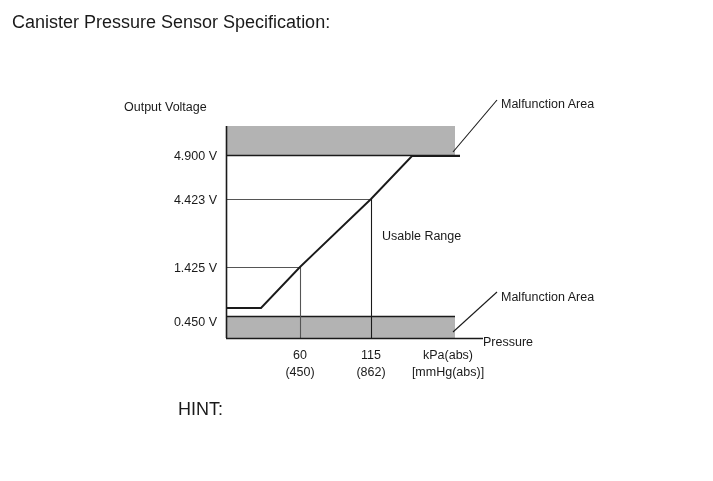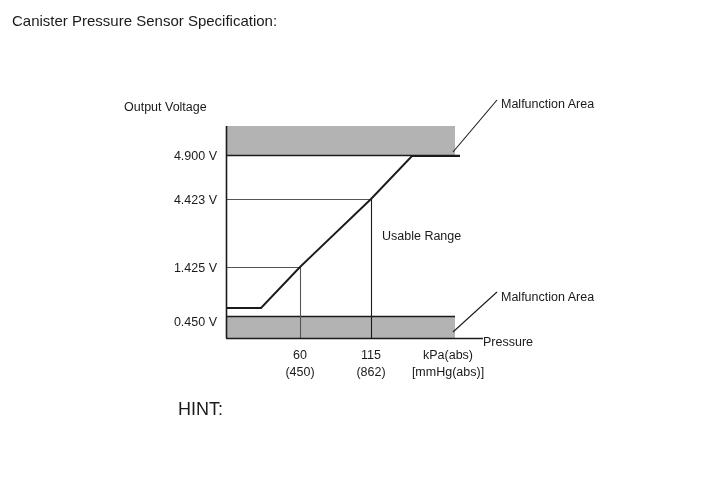--- a/index.html
+++ b/index.html
@@ -13,21 +13,21 @@
     background: #ffffff;
     font-family: "Liberation Sans", sans-serif;
     color: #1a1a1a;
     position: relative;
     overflow: hidden;
   }
   #page-title {
     position: absolute;
     left: 12px;
     top: 13px;
-    font-size: 15px;
+    font-size: 18px;
     line-height: 1;
     white-space: nowrap;
   }
   #figure {
     position: absolute;
     left: 0;
     top: 0;
     width: 713px;
     height: 481px;
   }

